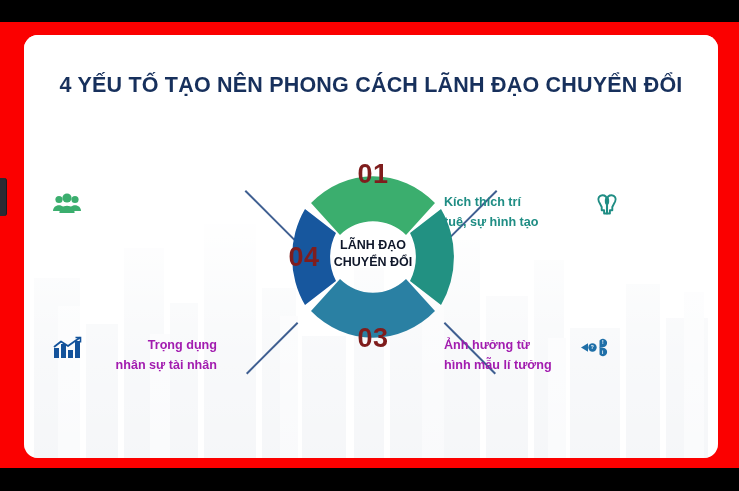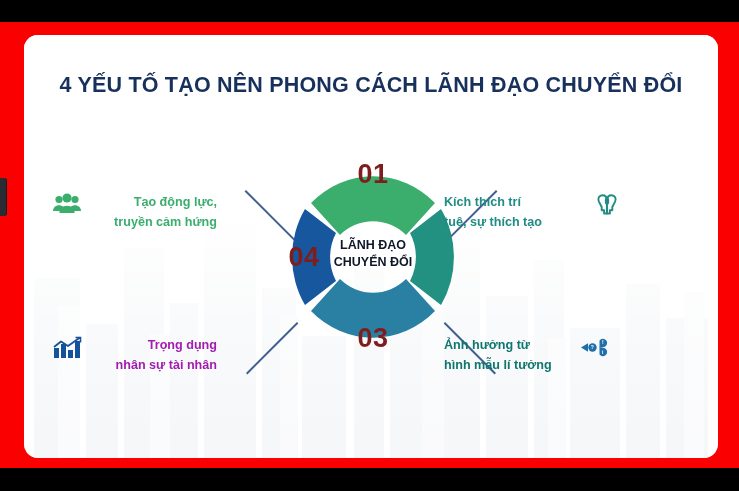--- a/index.html
+++ b/index.html
@@ -148,21 +148,21 @@
     line-height: 1.58;
     white-space: nowrap;
   }
   .label-block .txt { padding-top: 1px; }
   .ico { flex: 0 0 auto; width: 30px; height: 26px; }
   .ico svg { display: block; }
 
   #lbl-1 { left: 28px;  top: 62px;  color: #3bae6e; }
   #lbl-1 .txt { text-align: right; }
   #lbl-2 { left: 420px; top: 62px;  color: #1f8d84; gap: 22px; }
-  #lbl-3 { left: 420px; top: 205px; color: #0f766e; }
+  #lbl-3 { left: 420px; top: 205px; color: #a21caf; }
   #lbl-4 { left: 28px;  top: 205px; color: #a21caf; }
   #lbl-4 .txt { text-align: right; }
   #lbl-1 .txt, #lbl-4 .txt { width: 126px; }
   #lbl-2 .txt, #lbl-3 .txt { width: 126px; text-align: left; }
 </style>
 </head>
 <body>
 
 <div id="viewport">
 
@@ -253,30 +253,26 @@
             <g fill="#3bae6e">
               <circle cx="7" cy="7.5" r="3.6"></circle>
               <path d="M1 19c0-3.6 2.7-5.8 6-5.8s6 2.2 6 5.8z"></path>
               <circle cx="23" cy="7.5" r="3.6"></circle>
               <path d="M17 19c0-3.6 2.7-5.8 6-5.8s6 2.2 6 5.8z"></path>
               <circle cx="15" cy="6" r="4.6"></circle>
               <path d="M7.4 21c0-4.5 3.4-7.3 7.6-7.3s7.6 2.8 7.6 7.3z"></path>
             </g>
           </svg>
         </span>
-        <span class="txt">
-          <div>Tạo động lực,</div>
-          <div>truyền cảm hứng</div>
-        </span>
       </div>
 
       <div class="label-block" id="lbl-2">
         <span class="txt">
           <div>Kích thích trí</div>
-          <div>tuệ, sự thích tạo</div>
+          <div>tuệ, sự hình tạo</div>
         </span>
         <span class="ico">
           <svg width="30" height="26" viewBox="0 0 30 26">
             <g fill="none" stroke="#1f8d84" stroke-width="1.9" stroke-linejoin="round">
               <path d="M13.6 21.5v-3.3h-2.4V15L8.3 9.4C7 6.6 8.6 3.2 11.8 3.2c3 0 4.6 2 4.6 4.6v13.7z" transform="translate(-1.5,0)"></path>
               <path d="M16.4 21.5v-3.3h2.4V15l2.9-5.6c1.3-2.8-.3-6.2-3.5-6.2-3 0-4.6 2-4.6 4.6v13.7z" transform="translate(1.5,0)"></path>
             </g>
             <ellipse cx="15" cy="9" rx="1.4" ry="3.2" fill="none" stroke="#1f8d84" stroke-width="1.6"></ellipse>
           </svg>
         </span>

